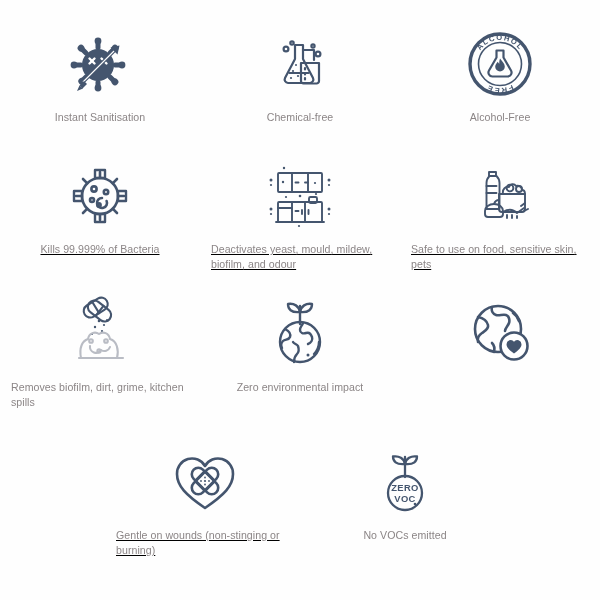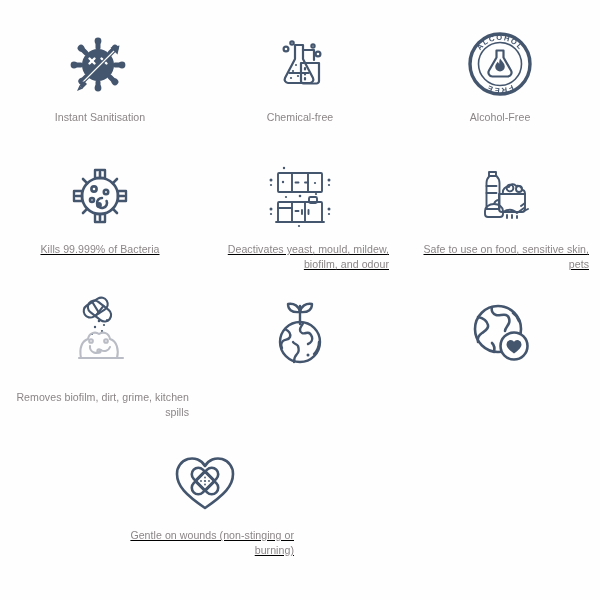--- a/index.html
+++ b/index.html
@@ -50,25 +50,25 @@
   .feature-row.row-3 .icon-box { height: 80px; }
 
   .icon-box svg {
     display: block;
   }
   .feature-label {
     margin-top: 8px;
     font-size: 10.6px;
     line-height: 15px;
     color: #8b8586;
-    text-align: right;
+    text-align: left;
     letter-spacing: 0.05px;
     max-width: 178px;
   }
-  .feature-row.row-3 .feature-label { margin-top: 18px; }
+  .feature-row.row-3 .feature-label { margin-top: 8px; }
 </style>
 </head>
 <body>
 
 <div id="feature-grid">
 
   <div class="feature-row row-1">
 
     <div class="feature-cell">
       <div class="icon-box">
@@ -291,20 +291,21 @@
             <path d="M33 18 c9 1 12 -3 12 -8 c-6 -1 -11 2 -12 8 Z"></path>
             <circle cx="33" cy="48" r="20"></circle>
             <path d="M18 35 c4 2 6 5 5 8 c-1 3 -5 2 -7 4 c-2 2 -2 5 -1 7"></path>
             <path d="M27 68 c0 -4 1 -6 3 -8 c2 -2 2 -5 1 -8 c-1 -2 -4 -2 -5 -4"></path>
             <path d="M36 29 c-1 3 -3 4 -3 7 c0 3 3 4 6 3 c3 -1 5 1 6 4 c1 3 -1 6 -4 7"></path>
             <path d="M47 60 c3 -3 5 -7 5 -12"></path>
           </g>
           <circle cx="41" cy="61" r="1.5" fill="#44556e"></circle>
         </svg>
       </div>
+      <div class="feature-label">Zero environmental impact</div>
     </div>
 
     <div class="feature-cell">
       <div class="icon-box">
         <svg width="72" height="72" viewBox="0 0 72 72" aria-hidden="true">
           <g fill="none" stroke="#44556e" stroke-width="2.6" stroke-linejoin="round" stroke-linecap="round">
             <circle cx="34" cy="33" r="23"></circle>
             <path d="M14 21 c5 1 9 4 10 8 c1 4 -3 6 -6 8 c-3 2 -5 5 -4 9"></path>
             <path d="M28 11 c-1 4 1 7 4 8 c3 1 7 -1 10 0 c3 1 4 5 3 8 c-1 3 -4 5 -4 8"></path>
             <path d="M30 56 c1 -4 0 -7 -2 -9"></path>
@@ -339,16 +340,32 @@
             <circle cx="29" cy="31" r="0.9"></circle>
             <circle cx="37" cy="31" r="0.9"></circle>
             <circle cx="33" cy="27.5" r="0.9"></circle>
             <circle cx="33" cy="34.5" r="0.9"></circle>
           </g>
         </svg>
       </div>
       <div class="feature-label">Gentle on wounds (non-stinging or burning)</div>
     </div>
 
+    <div class="feature-cell">
+      <div class="icon-box">
+        <svg width="60" height="70" viewBox="0 0 60 70" aria-hidden="true">
+          <g fill="none" stroke="#44556e" stroke-width="2.3" stroke-linejoin="round" stroke-linecap="round">
+            <path d="M30 30 V10"></path>
+            <path d="M30 17 c-9 1 -12 -3 -12 -7.5 c6 -1 11 1.8 12 7.5 Z"></path>
+            <path d="M30 17 c9 1 12 -3 12 -7.5 c-6 -1 -11 1.8 -12 7.5 Z"></path>
+            <circle cx="30" cy="46" r="17"></circle>
+          </g>
+          <text x="30" y="44" text-anchor="middle" font-family="&quot;Liberation Sans&quot;, sans-serif" font-size="9.4" font-weight="bold" letter-spacing="0.4" fill="#44556e">ZERO</text>
+          <text x="30" y="55" text-anchor="middle" font-family="&quot;Liberation Sans&quot;, sans-serif" font-size="9.4" font-weight="bold" letter-spacing="0.4" fill="#44556e">VOC</text>
+          <circle cx="40" cy="57" r="1.3" fill="#44556e"></circle>
+        </svg>
+      </div>
+      <div class="feature-label">No VOCs emitted</div>
+    </div>
 
   </div>
 
 </div>
 
 </body></html>

